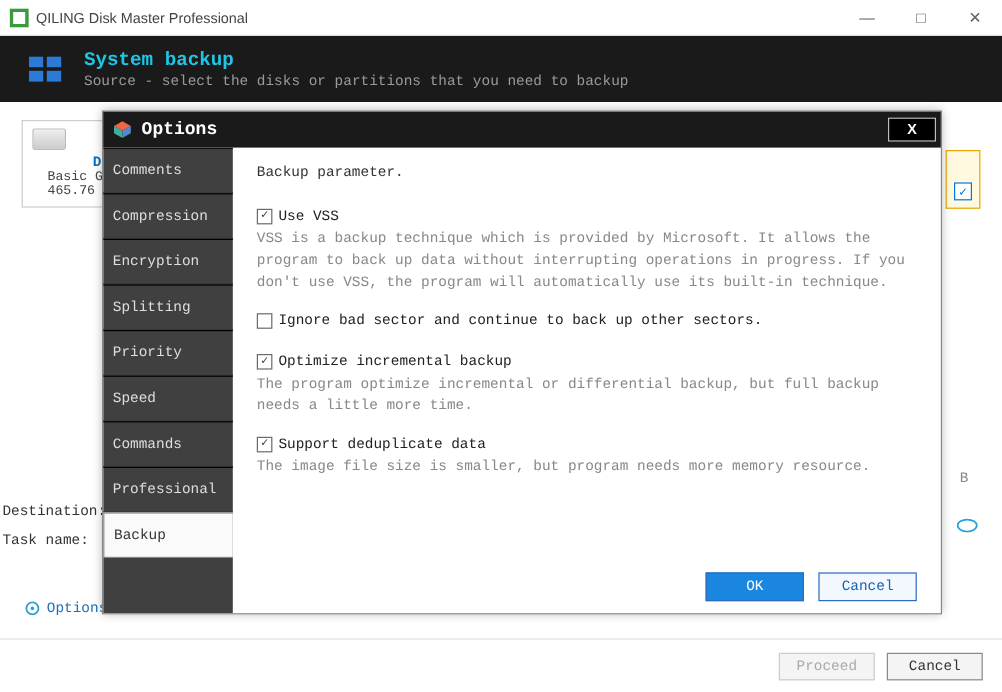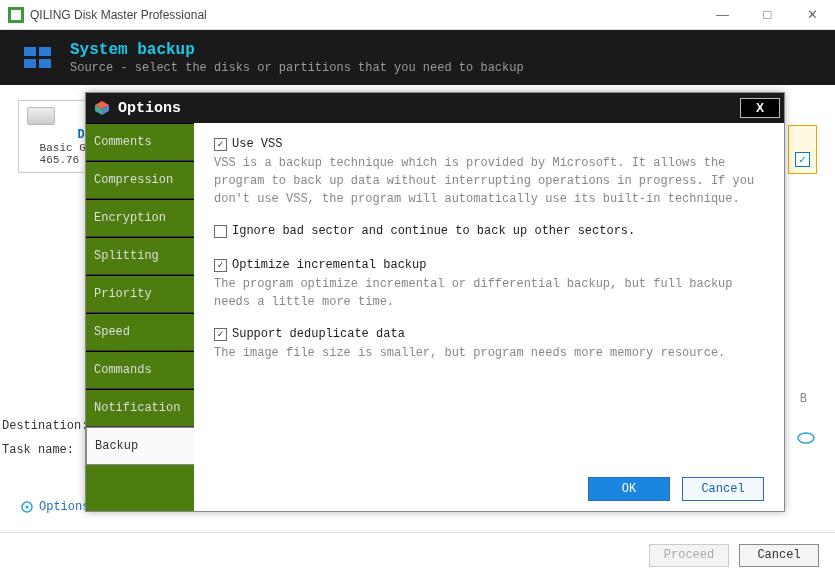--- a/index.html
+++ b/index.html
@@ -159,21 +159,21 @@
       display: flex; align-items: center; justify-content: center;
       color: #fff; font-size: 12px; font-weight: bold;
     }
     .modal-body {
       flex: 1;
       display: flex;
       overflow: hidden;
     }
     .sidebar {
       width: 108px;
-      background: #4d7c0f;
+      background: #404040;
       display: flex;
       flex-direction: column;
     }
     .side-item {
       height: 38px;
       border-bottom: 1px solid #3a3a3a;
       border-top: 1px solid #000;
       color: #dedede;
       font-family: "Courier New", monospace;
       font-size: 12px;
@@ -321,24 +321,25 @@
   </div>
   <div class="modal-body">
     <div class="sidebar">
       <div class="side-item">Comments</div>
       <div class="side-item">Compression</div>
       <div class="side-item">Encryption</div>
       <div class="side-item">Splitting</div>
       <div class="side-item">Priority</div>
       <div class="side-item">Speed</div>
       <div class="side-item">Commands</div>
-      <div class="side-item">Notification</div>
+      <div class="side-item">Professional</div>
       <div class="side-item active">Backup</div>
     </div>
     <div class="content">
+      <div class="content-heading">Backup parameter.</div>
 
       <div class="opt">
         <label>
           <span class="chk">✓</span>
           <span>Use VSS</span>
         </label>
         <div class="desc">VSS is a backup technique which is provided by Microsoft. It allows the program to back up data without interrupting operations in progress. If you don't use VSS, the program will automatically use its built-in technique.</div>
       </div>
 
       <div class="opt">

